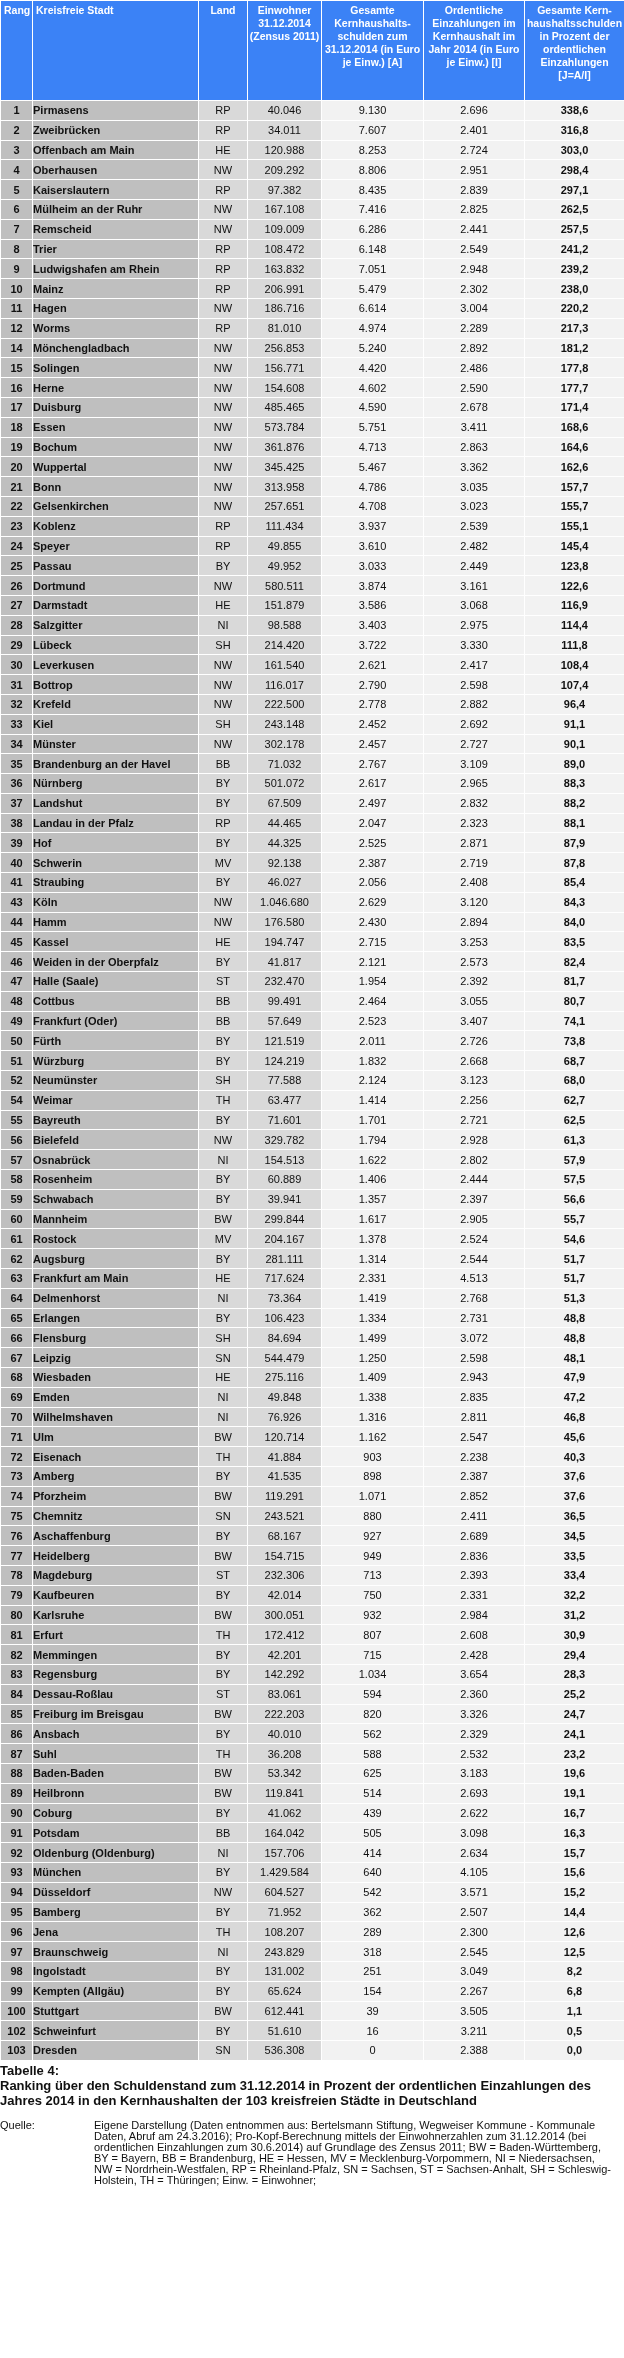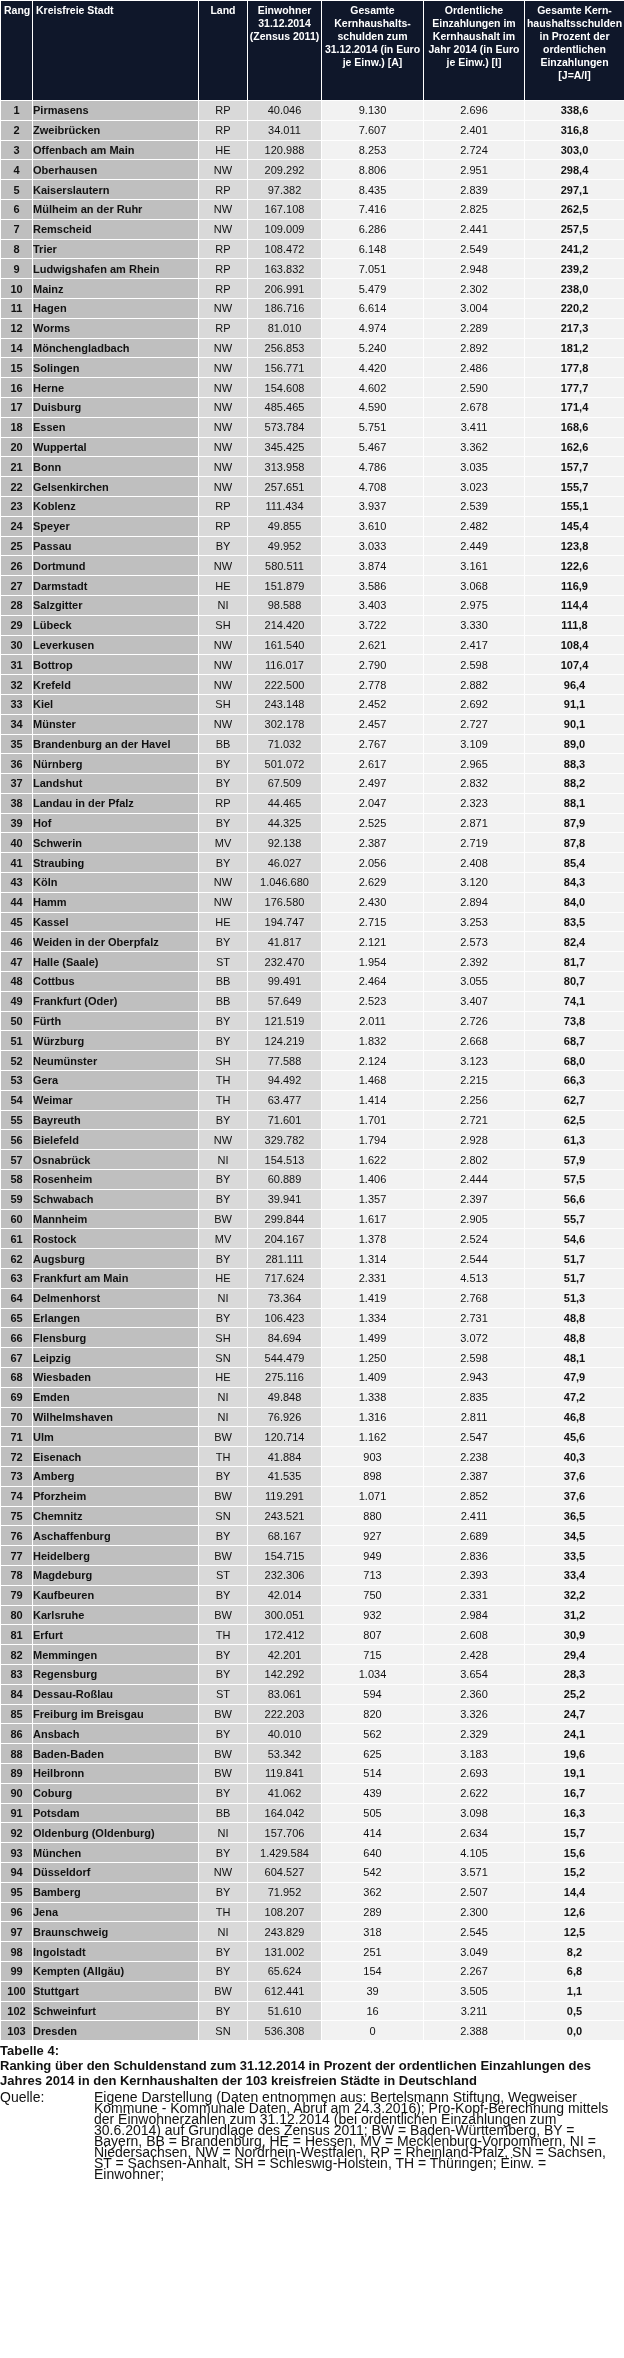--- a/index.html
+++ b/index.html
@@ -1,32 +1,32 @@
 <!DOCTYPE html>
 <html><head>
 <meta charset="utf-8">
 <style>
   html, body { margin:0; padding:0; background:#ffffff; }
   body { width:624px; height:2358px; overflow:hidden; font-family:"Liberation Sans", sans-serif; color:#111; }
   table.rank { border-collapse:collapse; width:624px; table-layout:fixed; }
   table.rank th, table.rank td { border:1.5px solid #ffffff; padding:0; }
-  table.rank th { background:#0f172a; color:#ffffff; font-weight:bold; font-size:10.5px; line-height:13px; vertical-align:top; padding-top:3px; height:96px; }
+  table.rank th { background:#3b82f6; color:#ffffff; font-weight:bold; font-size:10.5px; line-height:13px; vertical-align:top; padding-top:3px; height:96px; }
   table.rank th.left { text-align:left; padding-left:3px; }
   table.rank th.center { text-align:center; }
   table.rank td { height:18.8px; font-size:11px; line-height:18px; white-space:nowrap; overflow:hidden; }
   td.c-rang { background:#bfbfbf; text-align:center; font-weight:bold; }
   td.c-stadt { background:#bfbfbf; text-align:left; padding-left:4px; font-weight:bold; }
   td.c-land { background:#d9d9d9; text-align:center; }
   td.c-einw { background:#d9d9d9; text-align:center; }
   td.c-a, td.c-i { background:#f2f2f2; text-align:center; }
   td.c-j { background:#f2f2f2; text-align:center; font-weight:bold; }
   .caption { display:flex; margin-top:2px; font-weight:bold; font-size:13px; line-height:15px;flex-direction:column; }
   .caption .lbl { width:94px; flex:none; }
   .caption .txt { flex:1; }
-  .source { display:flex; margin-top:4px; font-size:14px; line-height:11px; }
+  .source { display:flex; margin-top:12px; font-size:11px; line-height:11px; }
   .source .lbl { width:94px; flex:none; }
   .source .txt { flex:1; padding-right:12px; }
 </style>
 </head>
 <body>
 
 <table class="rank">
   <colgroup>
     <col style="width:32px">
       <col style="width:166px">
@@ -195,20 +195,29 @@
       <tr>
         <td class="c-rang">18</td>
         <td class="c-stadt">Essen</td>
         <td class="c-land">NW</td>
         <td class="c-einw">573.784</td>
         <td class="c-a">5.751</td>
         <td class="c-i">3.411</td>
         <td class="c-j">168,6</td>
       </tr>
       <tr>
+        <td class="c-rang">19</td>
+        <td class="c-stadt">Bochum</td>
+        <td class="c-land">NW</td>
+        <td class="c-einw">361.876</td>
+        <td class="c-a">4.713</td>
+        <td class="c-i">2.863</td>
+        <td class="c-j">164,6</td>
+      </tr>
+      <tr>
         <td class="c-rang">20</td>
         <td class="c-stadt">Wuppertal</td>
         <td class="c-land">NW</td>
         <td class="c-einw">345.425</td>
         <td class="c-a">5.467</td>
         <td class="c-i">3.362</td>
         <td class="c-j">162,6</td>
       </tr>
       <tr>
         <td class="c-rang">21</td>
@@ -483,29 +492,20 @@
       <tr>
         <td class="c-rang">52</td>
         <td class="c-stadt">Neumünster</td>
         <td class="c-land">SH</td>
         <td class="c-einw">77.588</td>
         <td class="c-a">2.124</td>
         <td class="c-i">3.123</td>
         <td class="c-j">68,0</td>
       </tr>
       <tr>
-        <td class="c-rang">53</td>
-        <td class="c-stadt">Gera</td>
-        <td class="c-land">TH</td>
-        <td class="c-einw">94.492</td>
-        <td class="c-a">1.468</td>
-        <td class="c-i">2.215</td>
-        <td class="c-j">66,3</td>
-      </tr>
-      <tr>
         <td class="c-rang">54</td>
         <td class="c-stadt">Weimar</td>
         <td class="c-land">TH</td>
         <td class="c-einw">63.477</td>
         <td class="c-a">1.414</td>
         <td class="c-i">2.256</td>
         <td class="c-j">62,7</td>
       </tr>
       <tr>
         <td class="c-rang">55</td>
@@ -787,20 +787,29 @@
         <td class="c-j">24,7</td>
       </tr>
       <tr>
         <td class="c-rang">86</td>
         <td class="c-stadt">Ansbach</td>
         <td class="c-land">BY</td>
         <td class="c-einw">40.010</td>
         <td class="c-a">562</td>
         <td class="c-i">2.329</td>
         <td class="c-j">24,1</td>
+      </tr>
+      <tr>
+        <td class="c-rang">87</td>
+        <td class="c-stadt">Suhl</td>
+        <td class="c-land">TH</td>
+        <td class="c-einw">36.208</td>
+        <td class="c-a">588</td>
+        <td class="c-i">2.532</td>
+        <td class="c-j">23,2</td>
       </tr>
       <tr>
         <td class="c-rang">88</td>
         <td class="c-stadt">Baden-Baden</td>
         <td class="c-land">BW</td>
         <td class="c-einw">53.342</td>
         <td class="c-a">625</td>
         <td class="c-i">3.183</td>
         <td class="c-j">19,6</td>
       </tr>

